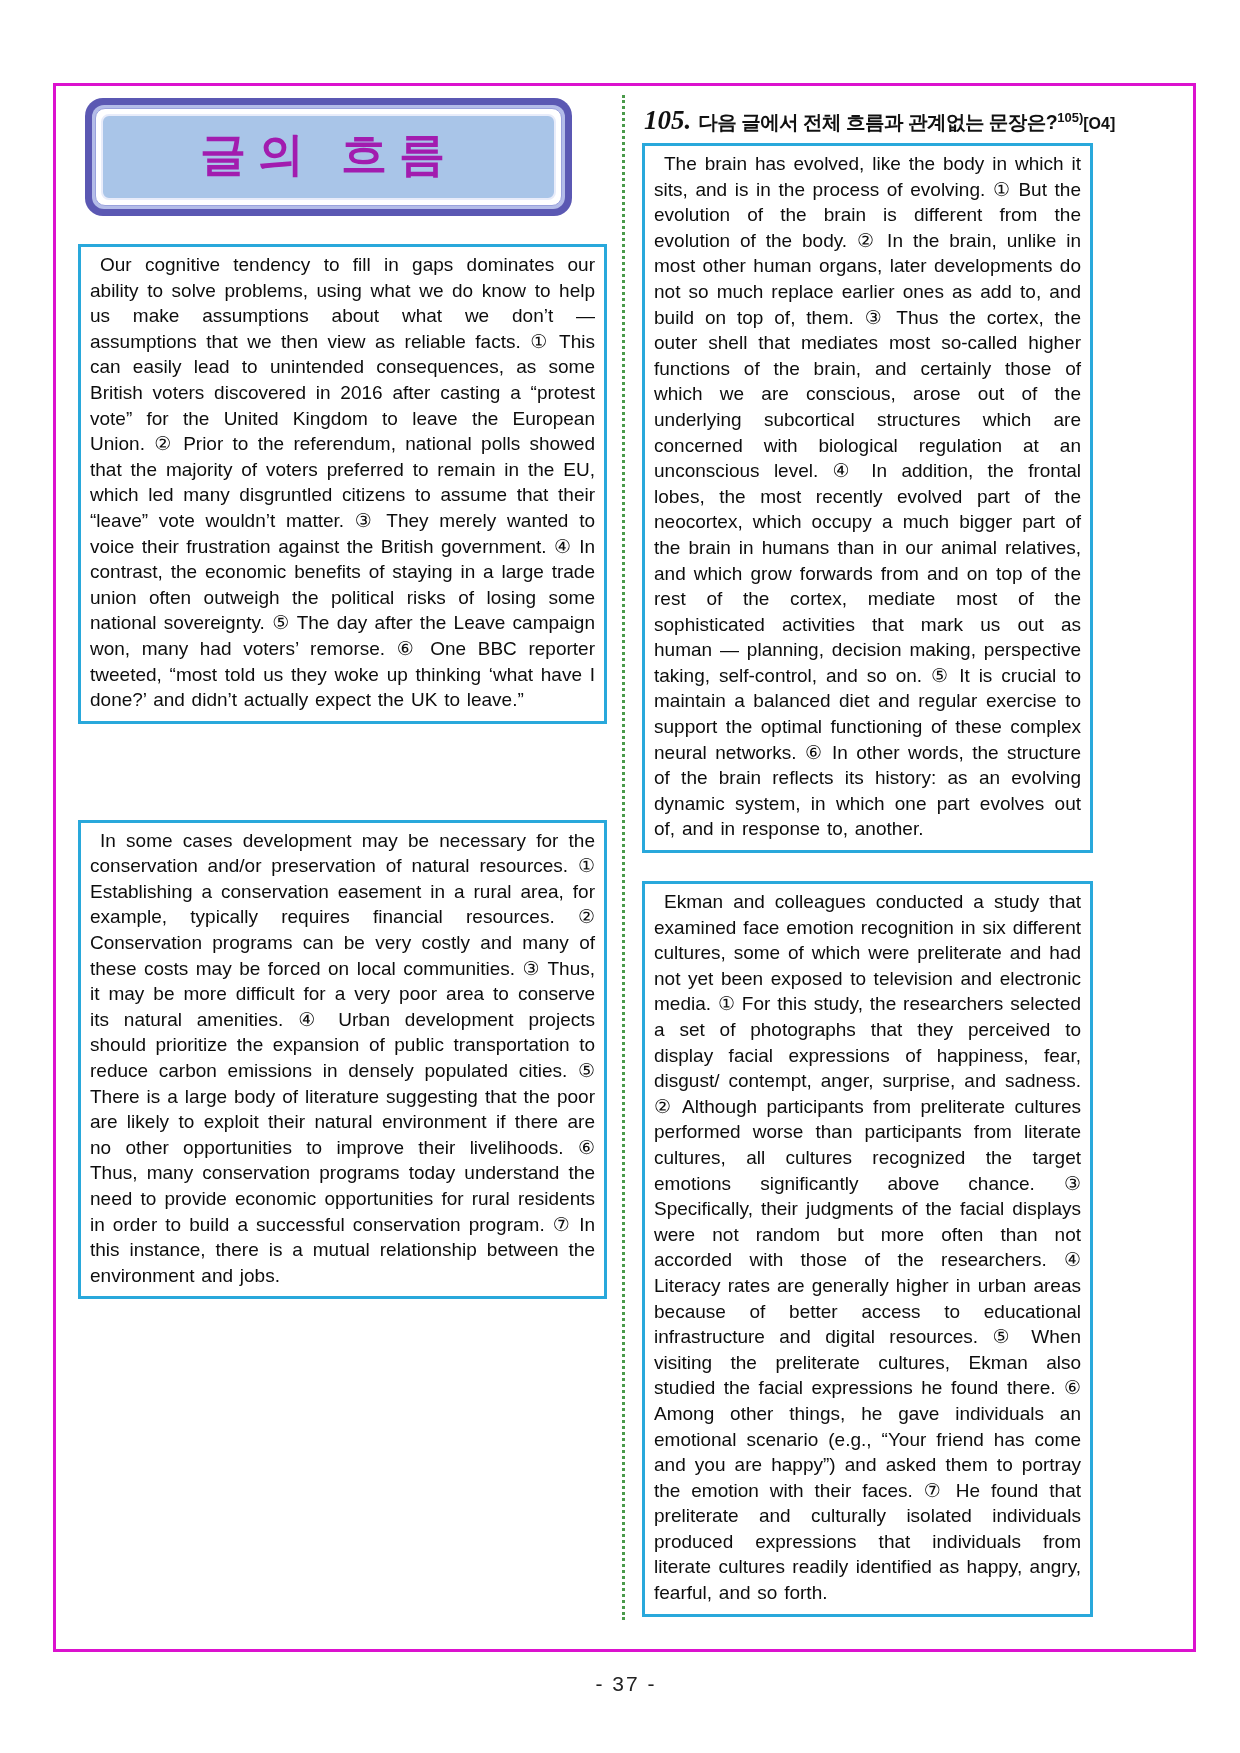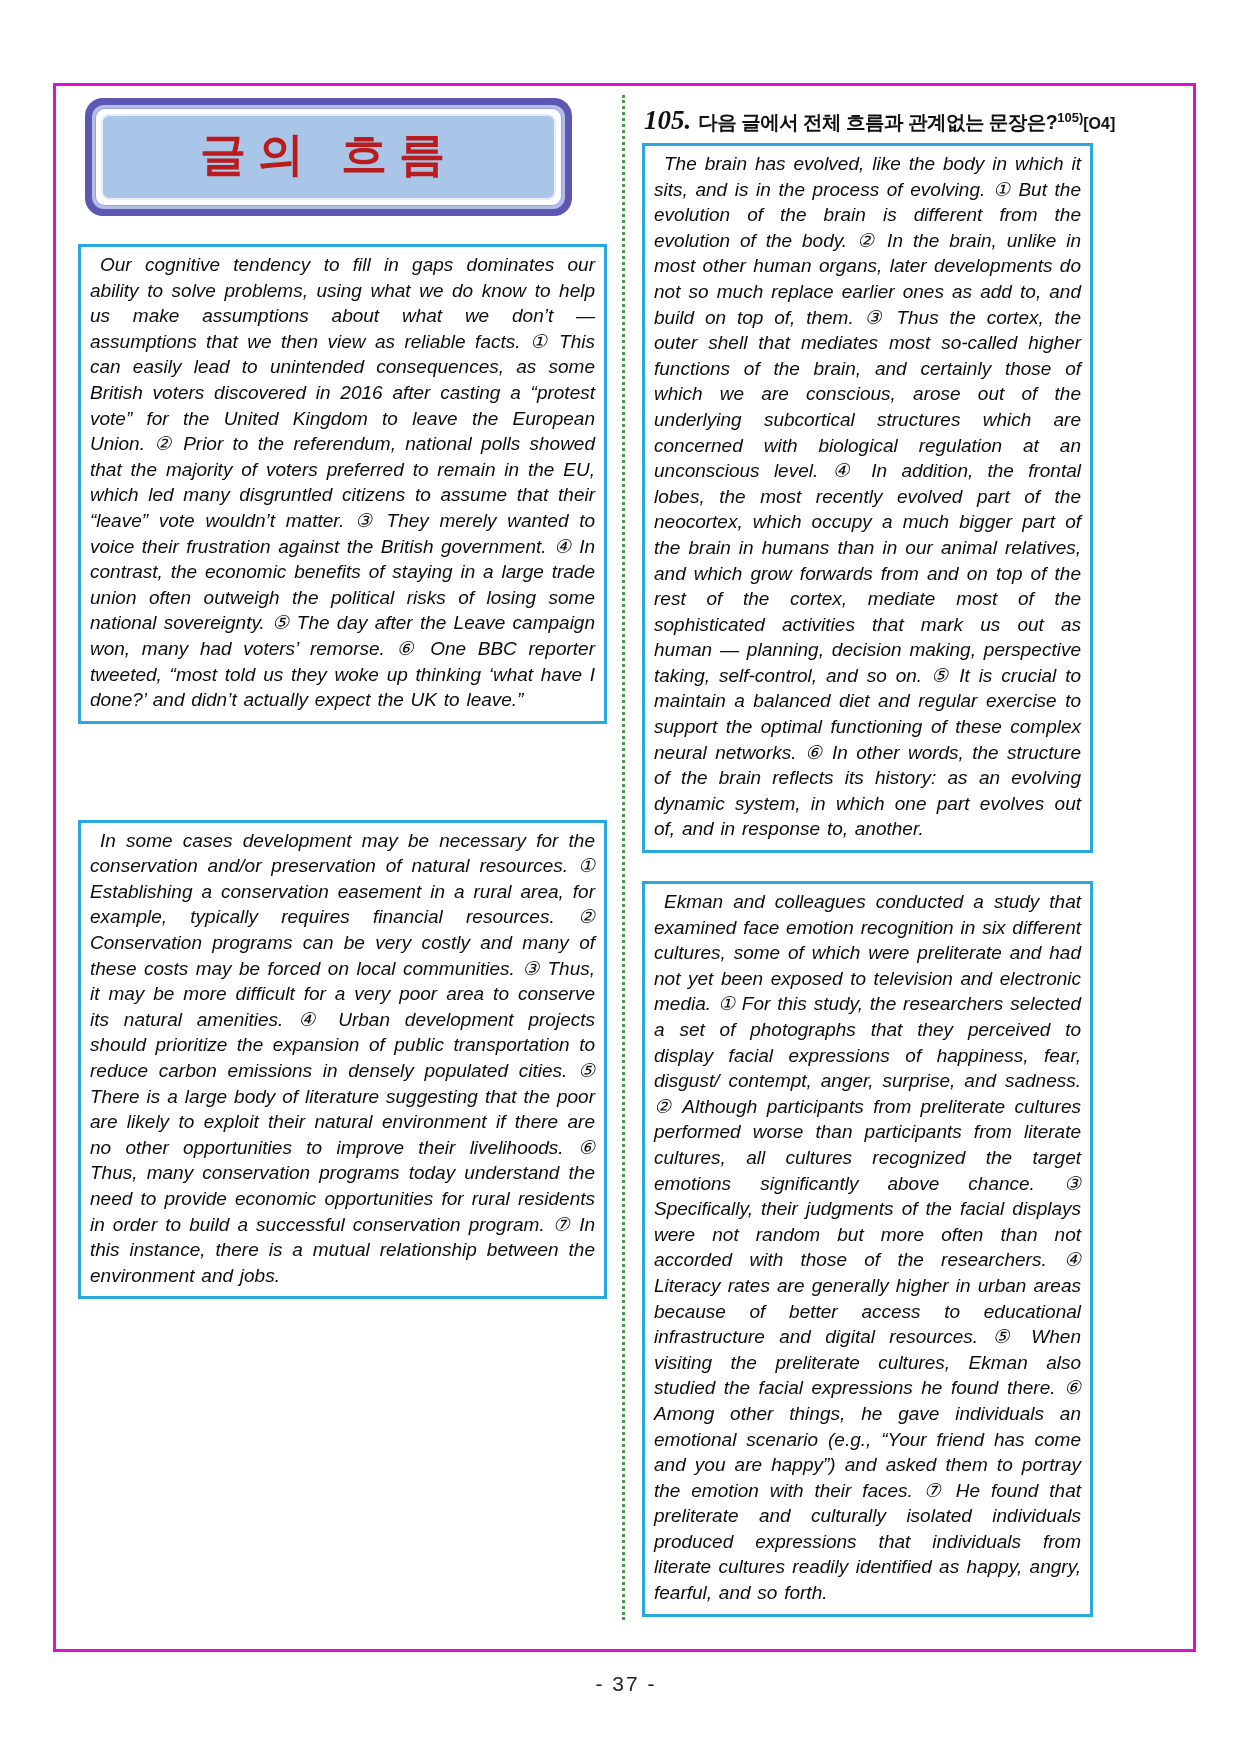--- a/index.html
+++ b/index.html
@@ -28,41 +28,41 @@
     background:#B4BCE8;border-radius:12px;padding:3px;
   }
   .banner-white{
     background:#ffffff;border-radius:10px;padding:5px;border:1px solid #9aa2dd;
   }
   .banner-inner{
     background:#A9C5E8;border-radius:8px;border:2px solid #e8ecfa;
     text-align:center;padding:8px 0 12px 0;
   }
   .banner-inner .title-text{
-    font-size:46px;font-weight:bold;letter-spacing:12px;color:#b91c1c;margin-top:8px;
+    font-size:46px;font-weight:bold;letter-spacing:12px;color:#a21caf;margin-top:8px;
   }
 
   
   .question{margin-top:28px;}
   .q-gap-large{margin-top:96px;}
   .q-header{white-space:nowrap;margin-bottom:7px;margin-left:2px;}
   .q-num{
     font-family:"Liberation Serif", serif;font-style:italic;font-weight:bold;
     font-size:27px;margin-right:7px;
   }
   .q-prompt{font-weight:bold;font-size:19.5px;letter-spacing:-0.5px;}
   .q-ref{font-weight:bold;font-size:13px;vertical-align:7px;}
   .q-tag{font-weight:bold;font-size:16px;}
 
   .passage-box{
     border:3px solid #29A8DB;background:#fff;padding:5px 9px 8px 9px;
   }
   .passage{
     margin:0;font-size:19px;line-height:25.6px;text-align:justify;
-    text-indent:10px;word-spacing:1.5px;color:#0d0d0d;font-style:italic;
+    text-indent:10px;word-spacing:1.5px;color:#0d0d0d;
   }
 
   .page-number{
     position:absolute;left:12px;right:0;top:1672px;text-align:center;
     font-size:21px;color:#222;letter-spacing:2px;
   }
 </style>
 </head>
 <body>
 

